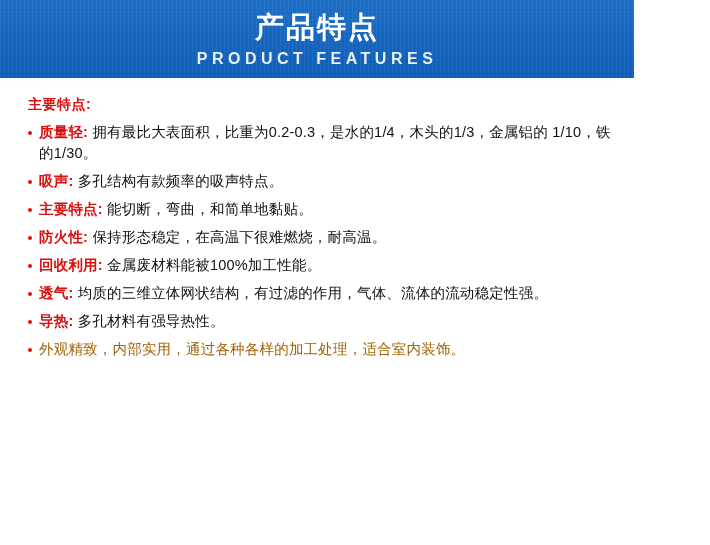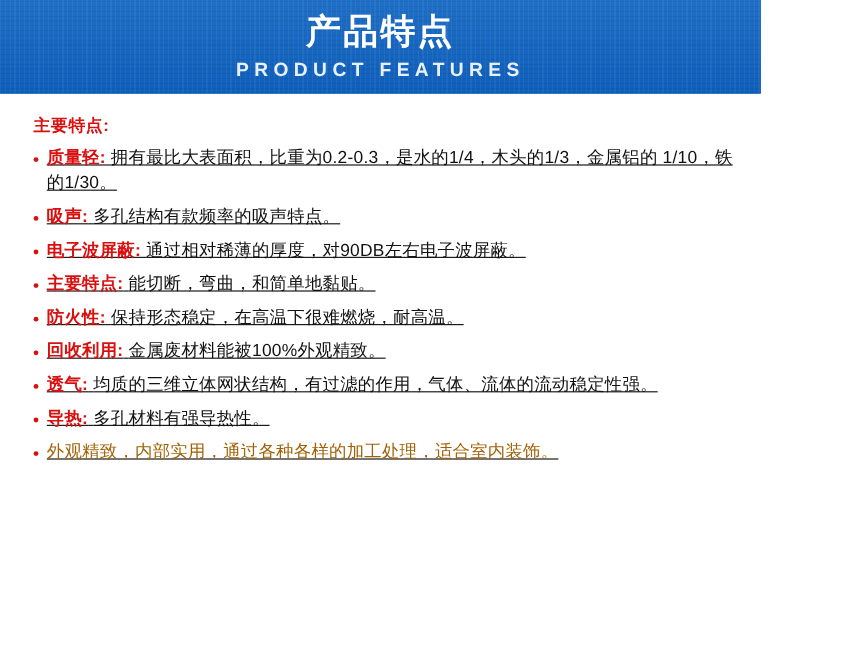--- a/index.html
+++ b/index.html
@@ -76,21 +76,20 @@
     padding: 0;
   }
   ul.features > li {
     position: relative;
     padding-left: 13px;
     margin-bottom: 7px;
     font-size: 14.5px;
     color: #1c1c1c;
     line-height: 1.45;
     letter-spacing: 0.2px;
-    text-decoration: underline;
   }
   ul.features > li::before {
     content: "";
     position: absolute;
     left: 2px;
     top: 9px;
     width: 4px;
     height: 4px;
     background: #d81010;
     border-radius: 50%;
@@ -125,34 +124,30 @@
     <ul class="features">
       <li>
         <span class="term">质量轻:</span>
         <span class="desc">拥有最比大表面积，比重为0.2-0.3，是水的1/4，木头的1/3，金属铝的 1/10，铁的1/30。</span>
       </li>
       <li>
         <span class="term">吸声:</span>
         <span class="desc">多孔结构有款频率的吸声特点。</span>
       </li>
       <li>
-        <span class="term">电子波屏蔽:</span>
-        <span class="desc">通过相对稀薄的厚度，对90DB左右电子波屏蔽。</span>
-      </li>
-      <li>
         <span class="term">主要特点:</span>
         <span class="desc">能切断，弯曲，和简单地黏贴。</span>
       </li>
       <li>
         <span class="term">防火性:</span>
         <span class="desc">保持形态稳定，在高温下很难燃烧，耐高温。</span>
       </li>
       <li>
         <span class="term">回收利用:</span>
-        <span class="desc">金属废材料能被100%外观精致。</span>
+        <span class="desc">金属废材料能被100%加工性能。</span>
       </li>
       <li>
         <span class="term">透气:</span>
         <span class="desc">均质的三维立体网状结构，有过滤的作用，气体、流体的流动稳定性强。</span>
       </li>
       <li>
         <span class="term">导热:</span>
         <span class="desc">多孔材料有强导热性。</span>
       </li>
       <li>

